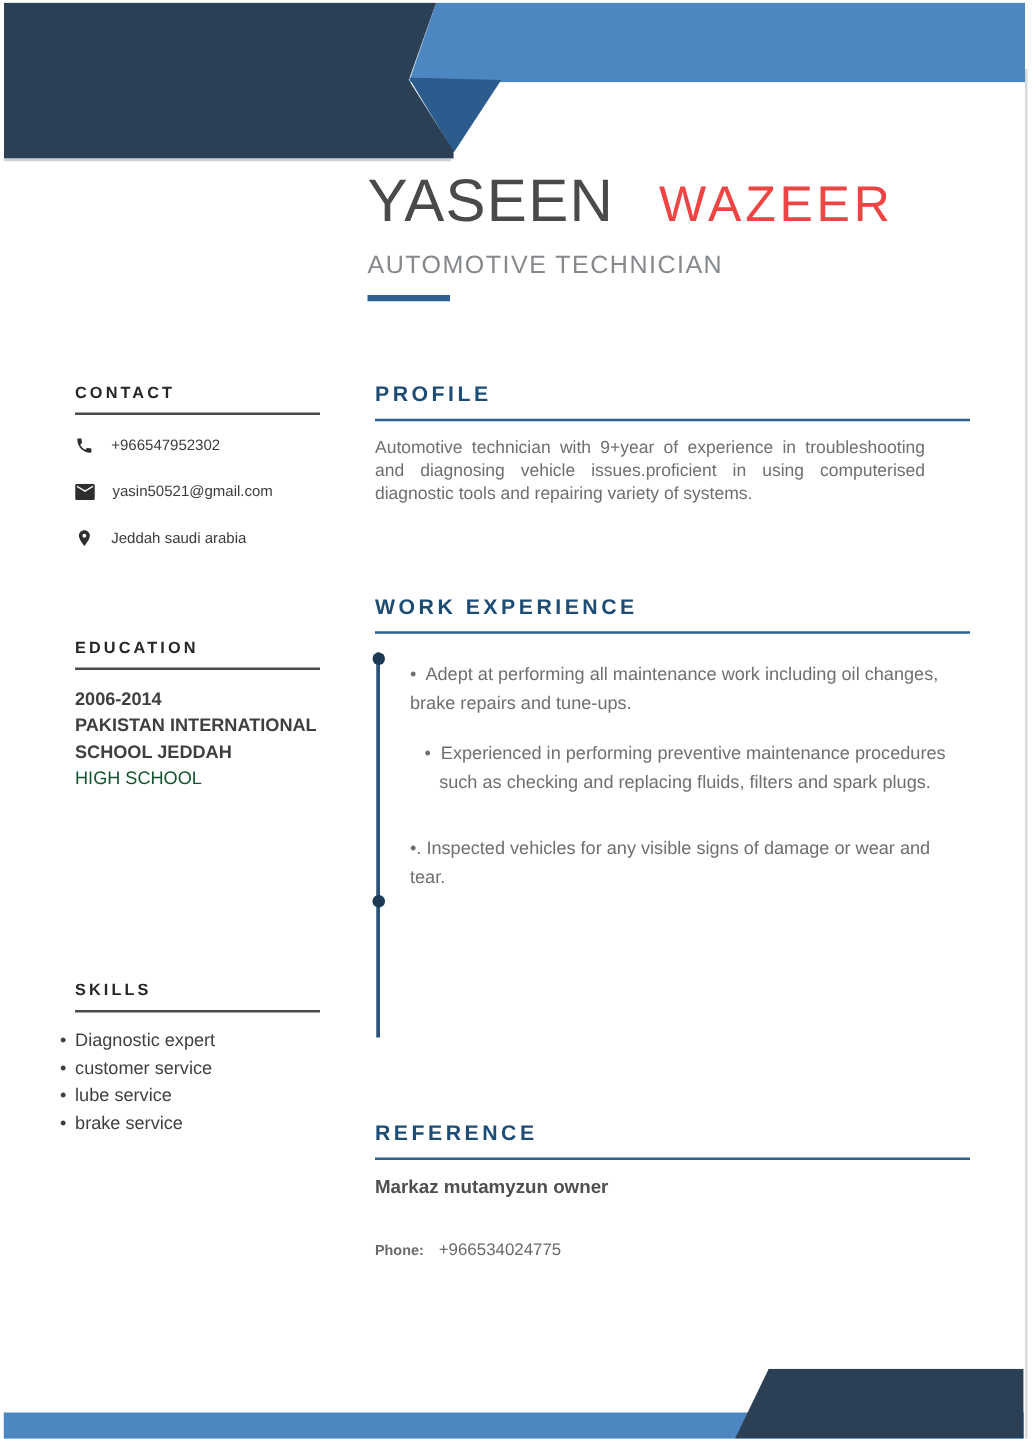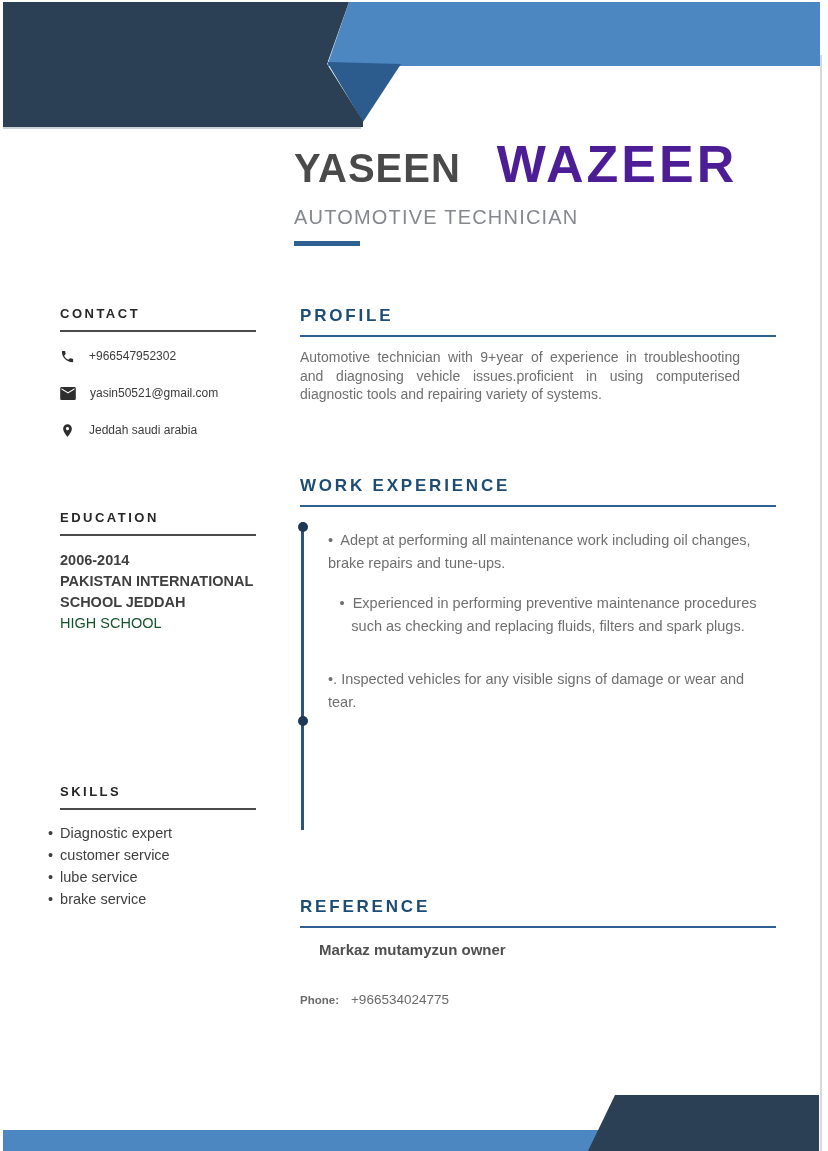--- a/index.html
+++ b/index.html
@@ -32,22 +32,22 @@
     left: 3px; top: 1093px; width: 816px; height: 58px; background: #2b4055;
     clip-path: polygon(612px 2px, 816px 2px, 816px 58px, 585px 58px);
   }
   .page-edge {
     left: 820px; top: 55px; width: 2px; height: 1096px; background: #d9d9d9;
   }
 
   
   .name-block { position: absolute; left: 294px; top: 134px; width: 480px; }
   .name-row { display: flex; align-items: baseline; gap: 36px; }
-  .first-name { font-size: 40px; font-weight: 700; color: #4a4a4a; letter-spacing: 1px; }
-  .last-name  { font-size: 52px; font-weight: 700; color: #4c1d95; letter-spacing: 3px; }
+  .first-name { font-size: 48px; font-weight: 400; color: #4a4a4a; letter-spacing: 1px; }
+  .last-name  { font-size: 40px; font-weight: 400; color: #ef4444; letter-spacing: 3px; }
   .job-title  { margin-top: 12px; font-size: 20px; color: #85898e; letter-spacing: 1.2px; }
   .accent-bar { margin-top: 12px; width: 66px; height: 5px; background: #2e6092; }
 
   
   .left-heading {
     font-size: 13px; font-weight: 700; color: #262626; letter-spacing: 2.5px;
     padding-bottom: 9px; border-bottom: 2px solid #4b4b4b;
   }
   .right-heading {
     font-size: 17px; font-weight: 700; color: #1d4c75; letter-spacing: 2.8px;
@@ -87,21 +87,21 @@
   .job-bullets { margin-top: 22px; width: 440px; font-size: 14.5px; line-height: 22.5px; color: #6f6f6f; }
   .job-bullet-1 { margin-bottom: 18px; }
   .job-bullet-2 { margin-bottom: 31px; text-align: center; }
 
   .timeline-line { position: absolute; left: 301px; top: 522px; width: 2.5px; height: 308px; background: #2d5379; }
   .timeline-dot { position: absolute; width: 10px; height: 10px; border-radius: 50%; background: #1c3a55; left: 297.5px; }
   .timeline-dot-1 { top: 522px; }
   .timeline-dot-2 { top: 716px; }
 
   .reference-section { position: absolute; left: 300px; top: 897px; width: 476px; }
-  .ref-name { margin-top: 13px; font-size: 15px; font-weight: 700; color: #4f4f4f; margin-left: 19px; }
+  .ref-name { margin-top: 13px; font-size: 15px; font-weight: 700; color: #4f4f4f; }
   .ref-phone { margin-top: 34px; display: flex; align-items: baseline; gap: 12px; }
   .ref-phone-label { font-size: 11.5px; font-weight: 700; color: #6a6a6a; }
   .ref-phone-value { font-size: 13.5px; color: #6a6a6a; }
 
   .icon { display: inline-flex; }
 </style>
 </head>
 <body>
 
 <div class="canvas">

